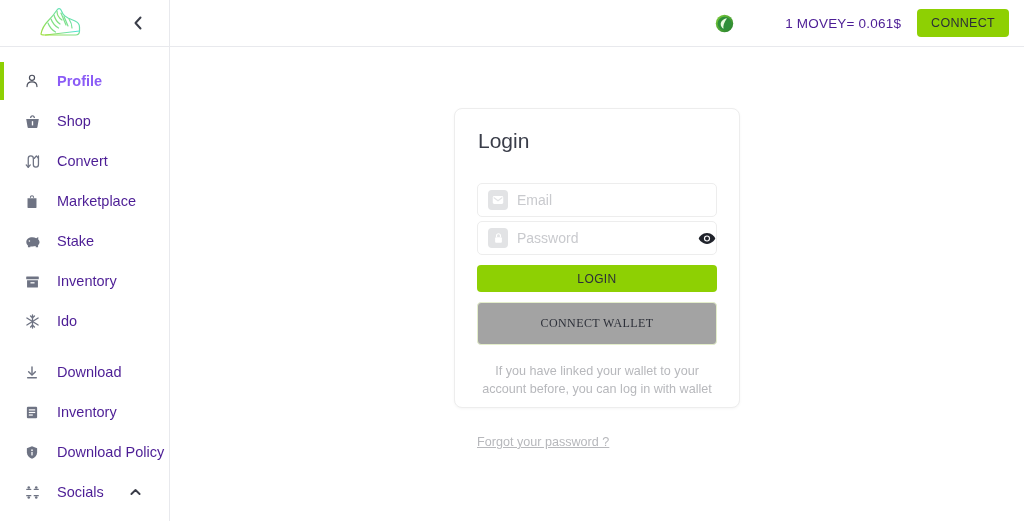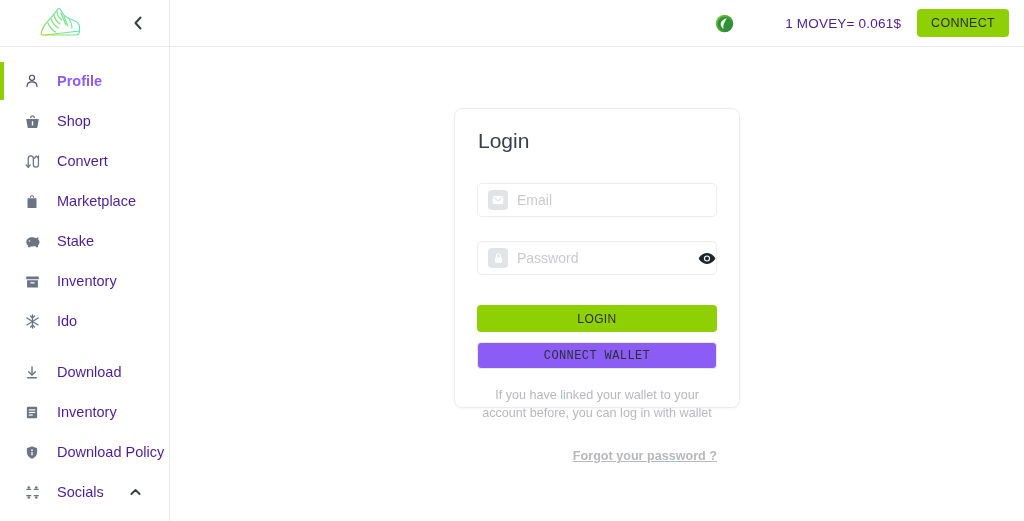--- a/index.html
+++ b/index.html
@@ -108,21 +108,21 @@
     font-size: 21px; color: #3a3d49;
     padding: 2px 0 0 1px; margin-bottom: 30px;
     font-weight: normal;
   }
   .field {
     position: relative;
     height: 34px;
     border: 1px solid #ededed;
     border-radius: 5px;
     display: flex; align-items: center;
-    margin-bottom: 24px;
+    margin-bottom: 4px;
     background: #fff;
   }
   .field-icon {
     width: 20px; height: 20px;
     margin: 0 9px 0 10px;
     border-radius: 4px;
     background: #e2e3e5;
     display: flex; align-items: center; justify-content: center;
     flex: 0 0 20px;
   }
@@ -144,36 +144,36 @@
   }
   .btn-login {
     width: 100%; height: 27px;
     background: #8ed003; color: #2c2f38;
     border: none; border-radius: 4px;
     font-size: 12px; letter-spacing: .4px;
     font-family: "Liberation Sans", sans-serif;
     cursor: pointer; margin-top: 6px;
   }
   .btn-wallet {
-    width: 100%; height: 27px;
-    background: #8b5cf6; color: #2c2f38;
+    width: 100%; height: 43px;
+    background: #a3a3a3; color: #2c2f38;
     border: 1px solid #e4eecb; border-radius: 4px;
     font-size: 12px; letter-spacing: .4px;
-    font-family: Liberation Mono, monospace;
+    font-family: Liberation Serif, serif;
     cursor: pointer; margin-top: 10px;
   }
   .hint {
     margin-top: 18px;
     text-align: center;
     font-size: 12.6px;
     line-height: 1.42;
     color: #b7b8bc;
     padding: 0 2px;
   }
-  .forgot-wrap { text-align: right; margin-top: 23px; font-weight: bold; }
+  .forgot-wrap { text-align: left; margin-top: 33px; }
   .forgot {
     font-size: 12.6px;
     color: #b7b8bc;
     text-decoration: underline;
     cursor: pointer;
   }
 </style>
 </head>
 <body>
 

